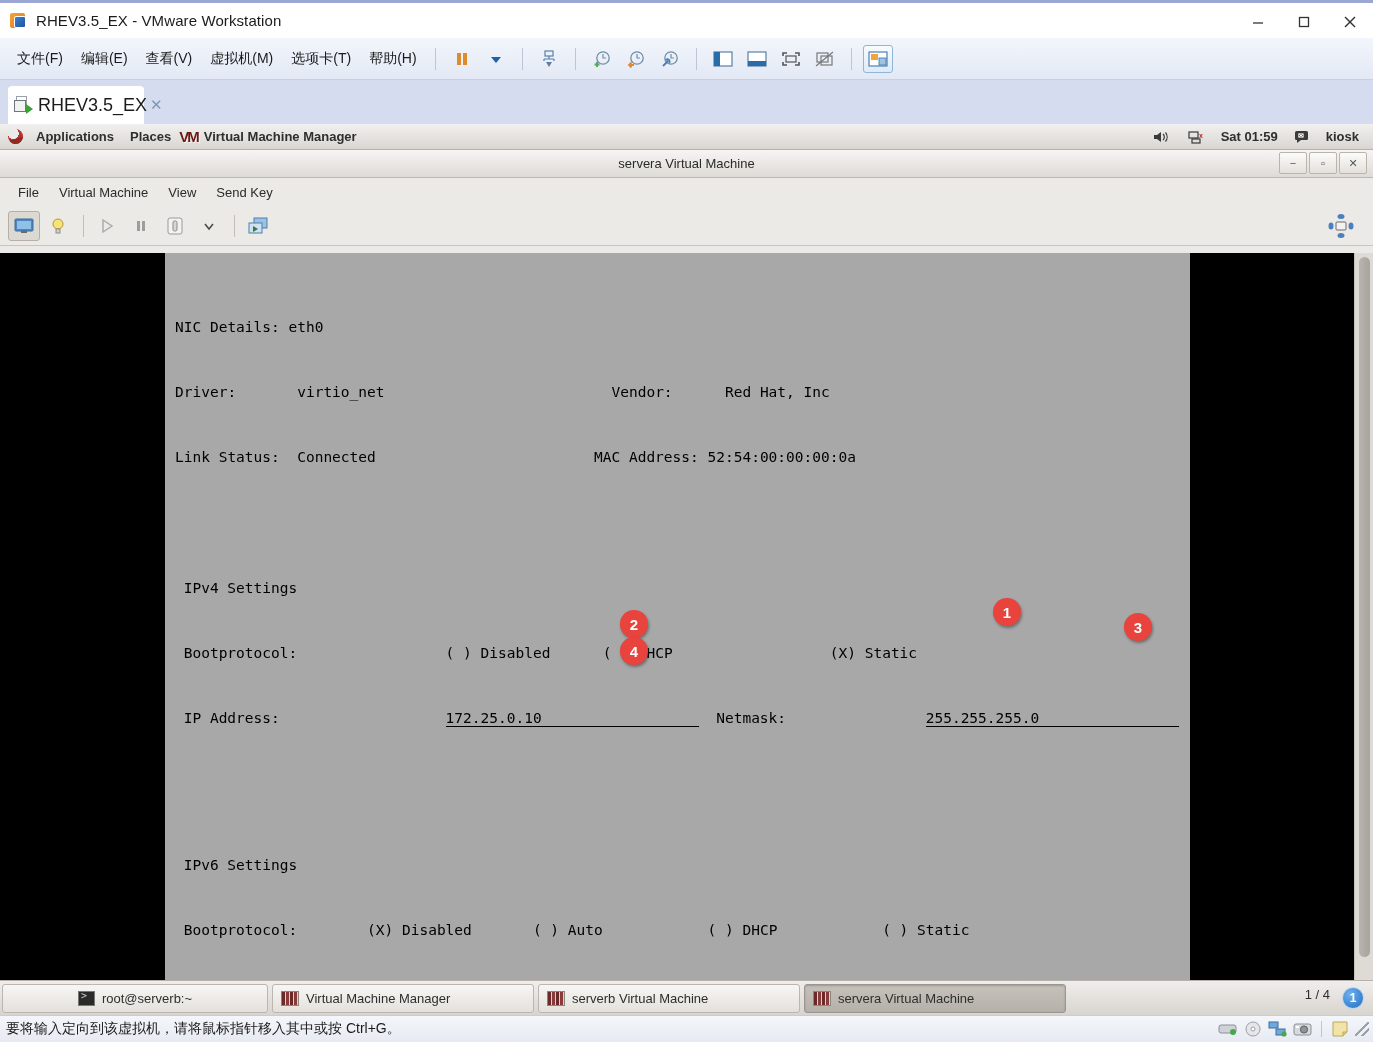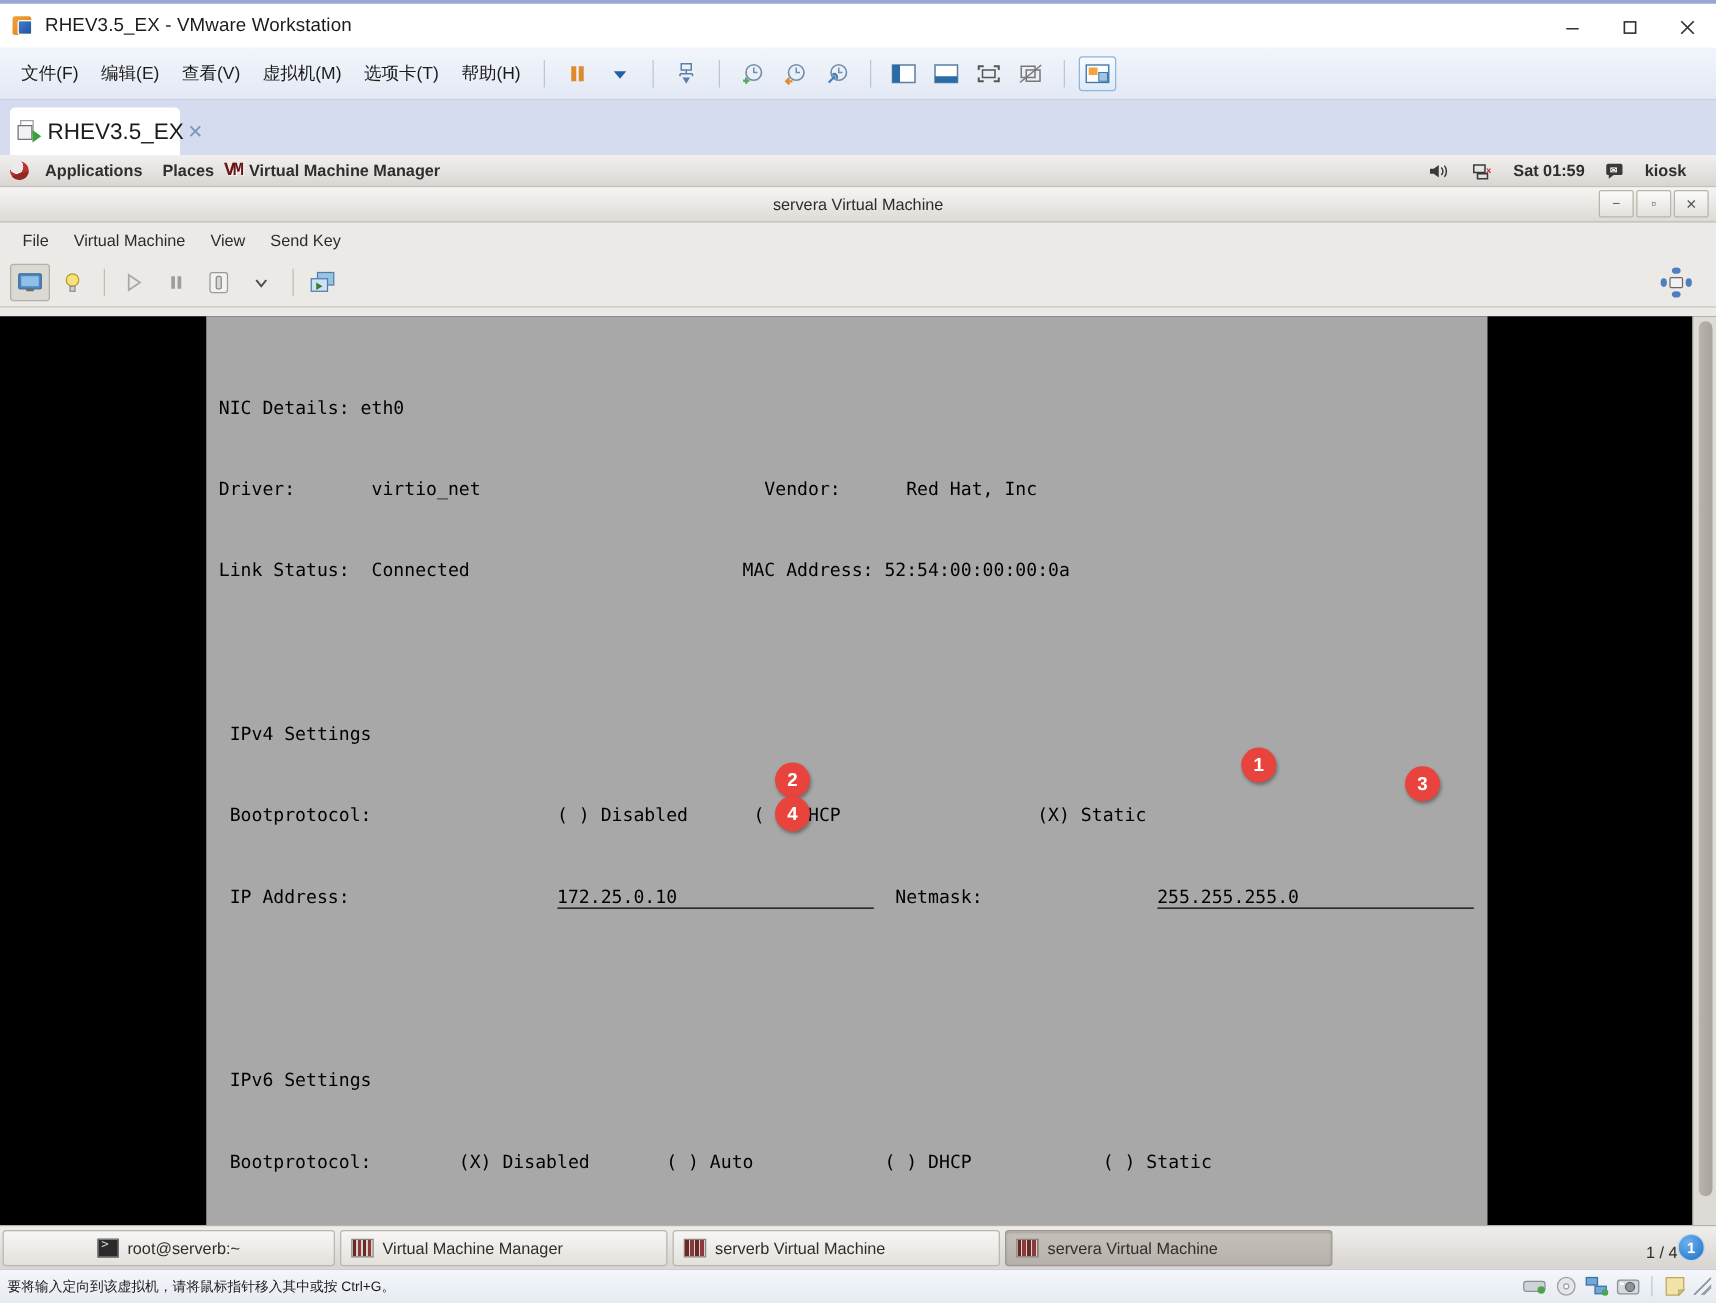--- a/index.html
+++ b/index.html
@@ -75,35 +75,34 @@
   .vmw-tab .tabclose { margin-left: auto; color: #7f95b8; font-size: 15px; padding: 0 3px; }
 
   
   .gnome-panel {
     position: absolute; top: 124px; left: 0; width: 1373px; height: 26px;
     background: linear-gradient(#f2f0ee,#d9d6d2);
     border-bottom: 1px solid #b5b0aa;
     display: flex; align-items: center; font-size: 13px; color: #2e2e2e;
   }
   .gp-item { display: flex; align-items: center; padding: 0 8px; height: 40px; font-weight: bold; }
-  .gp-right { margin-left: auto; display: flex; align-items: center; padding-right: 16px; }
+  .gp-right { margin-left: auto; display: flex; align-items: center; padding-right: 6px; }
   .redhat-dot {
     width: 15px; height: 15px; border-radius: 50%;
     background: radial-gradient(circle at 35% 30%, #eaeaea 0 38%, #b9312a 39% 100%);
     margin-left: 8px; margin-right: 5px; position: relative; overflow: hidden;
   }
   .redhat-dot::after {
     content: ""; position: absolute; left: -2px; bottom: -3px; width: 20px; height: 8px;
     background: #8f2a22; transform: rotate(-16deg);
   }
   .vmm-logo {
     font-weight: bold; font-size: 15px; color: #6b1714;
     letter-spacing: -2px; margin-right: -2px;
     text-shadow: 1px 1px 0 rgba(255,255,255,.7);
-    font-family: Liberation Mono, monospace;
   }
 
   
   .vmwin {
     position: absolute; left: 0; top: 150px; width: 1373px; height: 830px;
     background: #eceae7;
   }
   .vmwin-title {
     height: 28px; background: linear-gradient(#f6f5f3,#dedbd6);
     border-bottom: 1px solid #bdb8b1;
@@ -191,35 +190,35 @@
   }
   .task-icon-term::after {
     content: ">"; position: absolute; left: 2px; top: -2px; color: #cfcfcf; font-size: 10px;
     font-family: "DejaVu Sans Mono", monospace;
   }
   .task-icon-vmm {
     width: 18px; height: 15px; flex: none;
     background: repeating-linear-gradient(90deg,#6b2a2a 0 3px,#d9d3cd 3px 4px,#8b3a3a 4px 7px,#d9d3cd 7px 8px);
     border: 1px solid #8a8580;
   }
-  .ws-indicator { margin-left: auto; display: flex; align-items: flex-end; gap: 0; padding-right: 9px; }
+  .ws-indicator { margin-left: auto; display: flex; align-items: flex-start; gap: 12px; padding-right: 9px; }
   .ws-circle {
     width: 22px; height: 22px; border-radius: 50%;
     background: radial-gradient(circle at 35% 30%, #6fb0ee, #1f6fc4);
     border: 1px solid #bcd7f0;
     color: #fff; font-size: 12px; font-weight: bold;
     display: flex; align-items: center; justify-content: center;
   }
 
   
   .vmw-statusbar {
     position: absolute; left: 0; top: 1015px; width: 1373px; height: 27px;
     background: linear-gradient(#f4f6fa,#e6eaf2);
     border-top: 1px solid #c6ccd9;
-    display: flex; align-items: center; font-size: 11px; color: #1b1b1b;
+    display: flex; align-items: center; font-size: 14px; color: #1b1b1b;
     padding-left: 6px;
   }
   .sb-right { margin-left: auto; display: flex; align-items: center; gap: 5px; padding-right: 4px; }
   .sb-icon { width: 20px; height: 18px; display: flex; align-items: center; justify-content: center; }
   .sb-sep { width: 1px; height: 16px; background: #bfc6d3; margin: 0 3px; }
   .grip {
     width: 14px; height: 14px;
     background:
       linear-gradient(135deg, transparent 45%, #9aa1ad 45%, #9aa1ad 55%, transparent 55%),
       linear-gradient(135deg, transparent 70%, #9aa1ad 70%, #9aa1ad 80%, transparent 80%);

